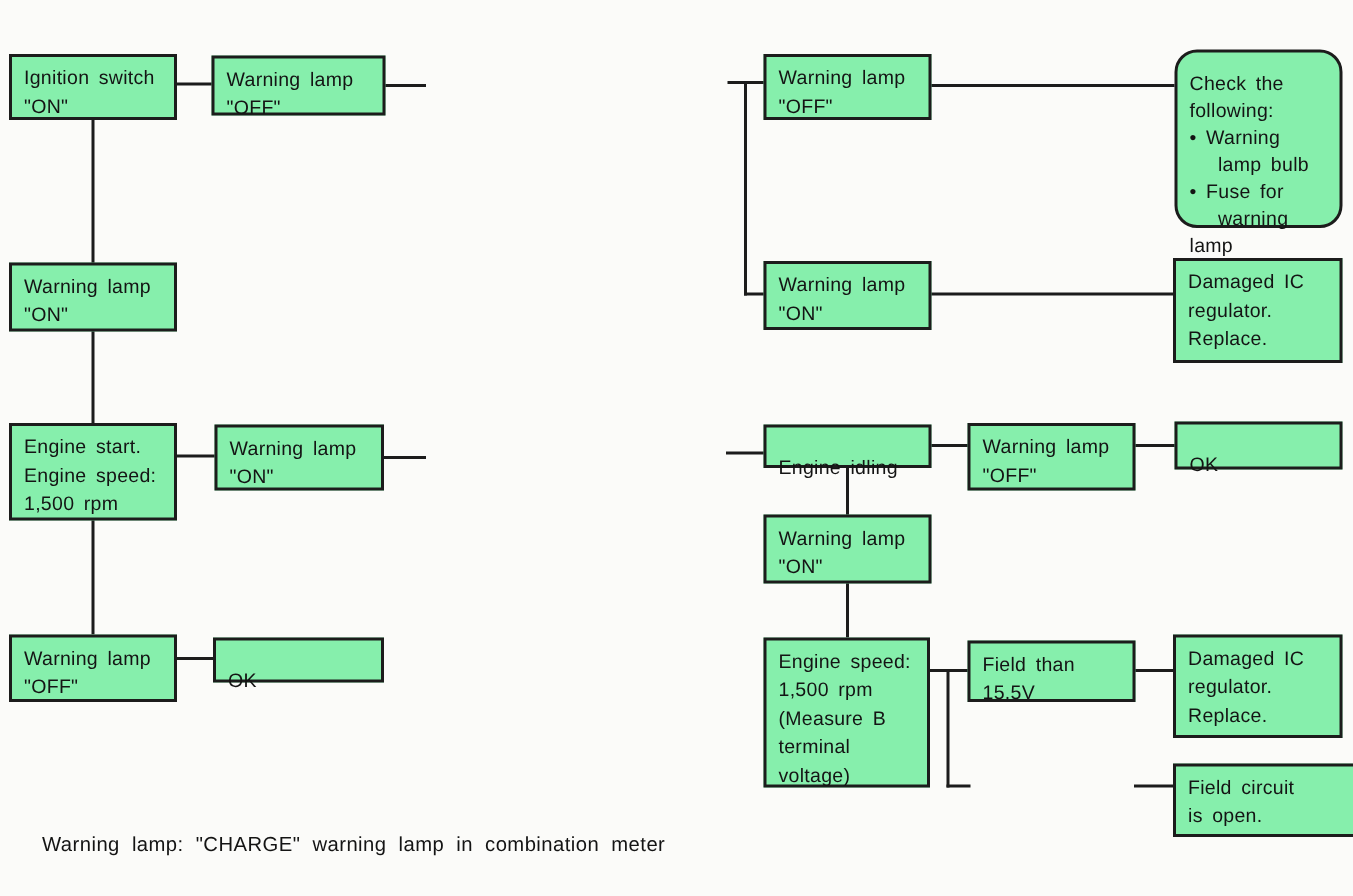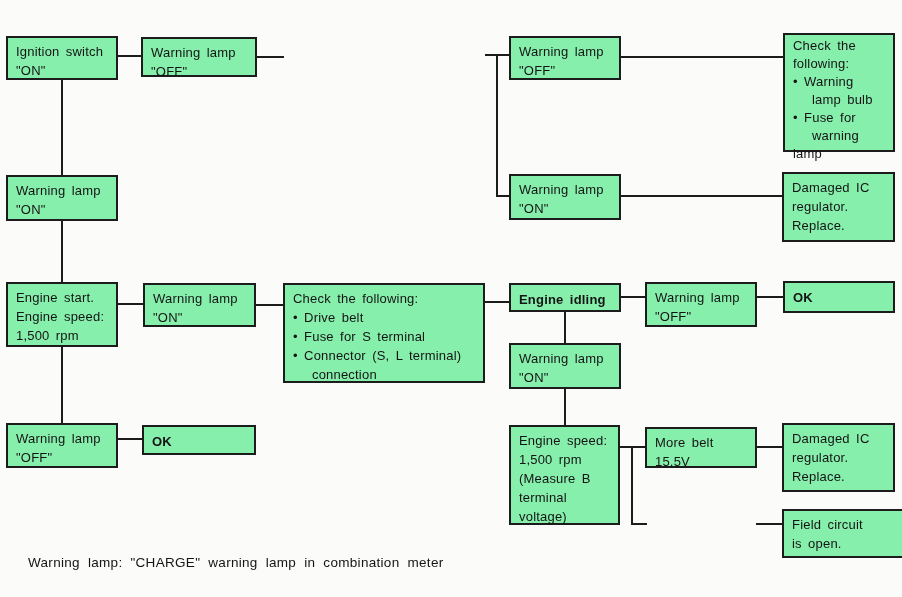--- a/index.html
+++ b/index.html
@@ -21,22 +21,22 @@
     box-sizing: border-box;
     border: 2px solid #1c1c1c;
     background: #86efac;
     padding: 4px 7px 2px 8px;
     font-size: 13px;
     line-height: 19px;
     letter-spacing: 0.2px;
     word-spacing: 2.5px;
     white-space: pre-wrap;
   }
-  .box.tight { line-height: 18px; padding-top: 2px; }
-  .box.slim  { padding-top: 5px; font-weight: bold; }
+  .box.tight { line-height: 18px; padding-top: 12px; border-radius: 15px; }
+  .box.slim  { padding-top: 17px; }
   .hline, .vline {
     position: absolute;
     background: #1c1c1c;
   }
   .hline { height: 2px; }
   .vline { width: 2px; }
   .footer-note {
     position: absolute;
     left: 28px;
     top: 555px;
@@ -93,41 +93,36 @@
 "ON"</div>
   <div class="box" style="left:782px; top:172px; width:113px; height:70px;">Damaged IC
 regulator.
 Replace.</div>
 
   <div class="box" style="left:6px;   top:282px; width:112px; height:65px;">Engine start.
 Engine speed:
 1,500 rpm</div>
   <div class="box" style="left:143px; top:283px; width:113px; height:44px;">Warning lamp
 "ON"</div>
-  <div class="box" style="left:283px; top:283px; width:202px; height:100px;">Check the following:
-• Drive belt
-• Fuse for S terminal
-• Connector (S, L terminal)
-   connection</div>
   <div class="box slim" style="left:509px; top:283px; width:112px; height:29px;">Engine idling</div>
   <div class="box" style="left:645px; top:282px; width:112px; height:45px;">Warning lamp
 "OFF"</div>
   <div class="box slim" style="left:783px; top:281px; width:112px; height:32px;">OK</div>
   <div class="box" style="left:509px; top:343px; width:112px; height:46px;">Warning lamp
 "ON"</div>
 
   <div class="box" style="left:6px;   top:423px; width:112px; height:45px;">Warning lamp
 "OFF"</div>
   <div class="box slim" style="left:142px; top:425px; width:114px; height:30px;">OK</div>
   <div class="box" style="left:509px; top:425px; width:111px; height:100px;">Engine speed:
 1,500 rpm
 (Measure B
 terminal
 voltage)</div>
-  <div class="box" style="left:645px; top:427px; width:112px; height:41px;">More belt
+  <div class="box" style="left:645px; top:427px; width:112px; height:41px;">Field than
 15.5V</div>
   <div class="box" style="left:782px; top:423px; width:113px; height:69px;">Damaged IC
 regulator.
 Replace.</div>
   <div class="box" style="left:782px; top:509px; width:137px; height:49px;">Field circuit
 is open.</div>
 
   <div class="footer-note">Warning lamp: "CHARGE" warning lamp in combination meter</div>
 
 </div>

